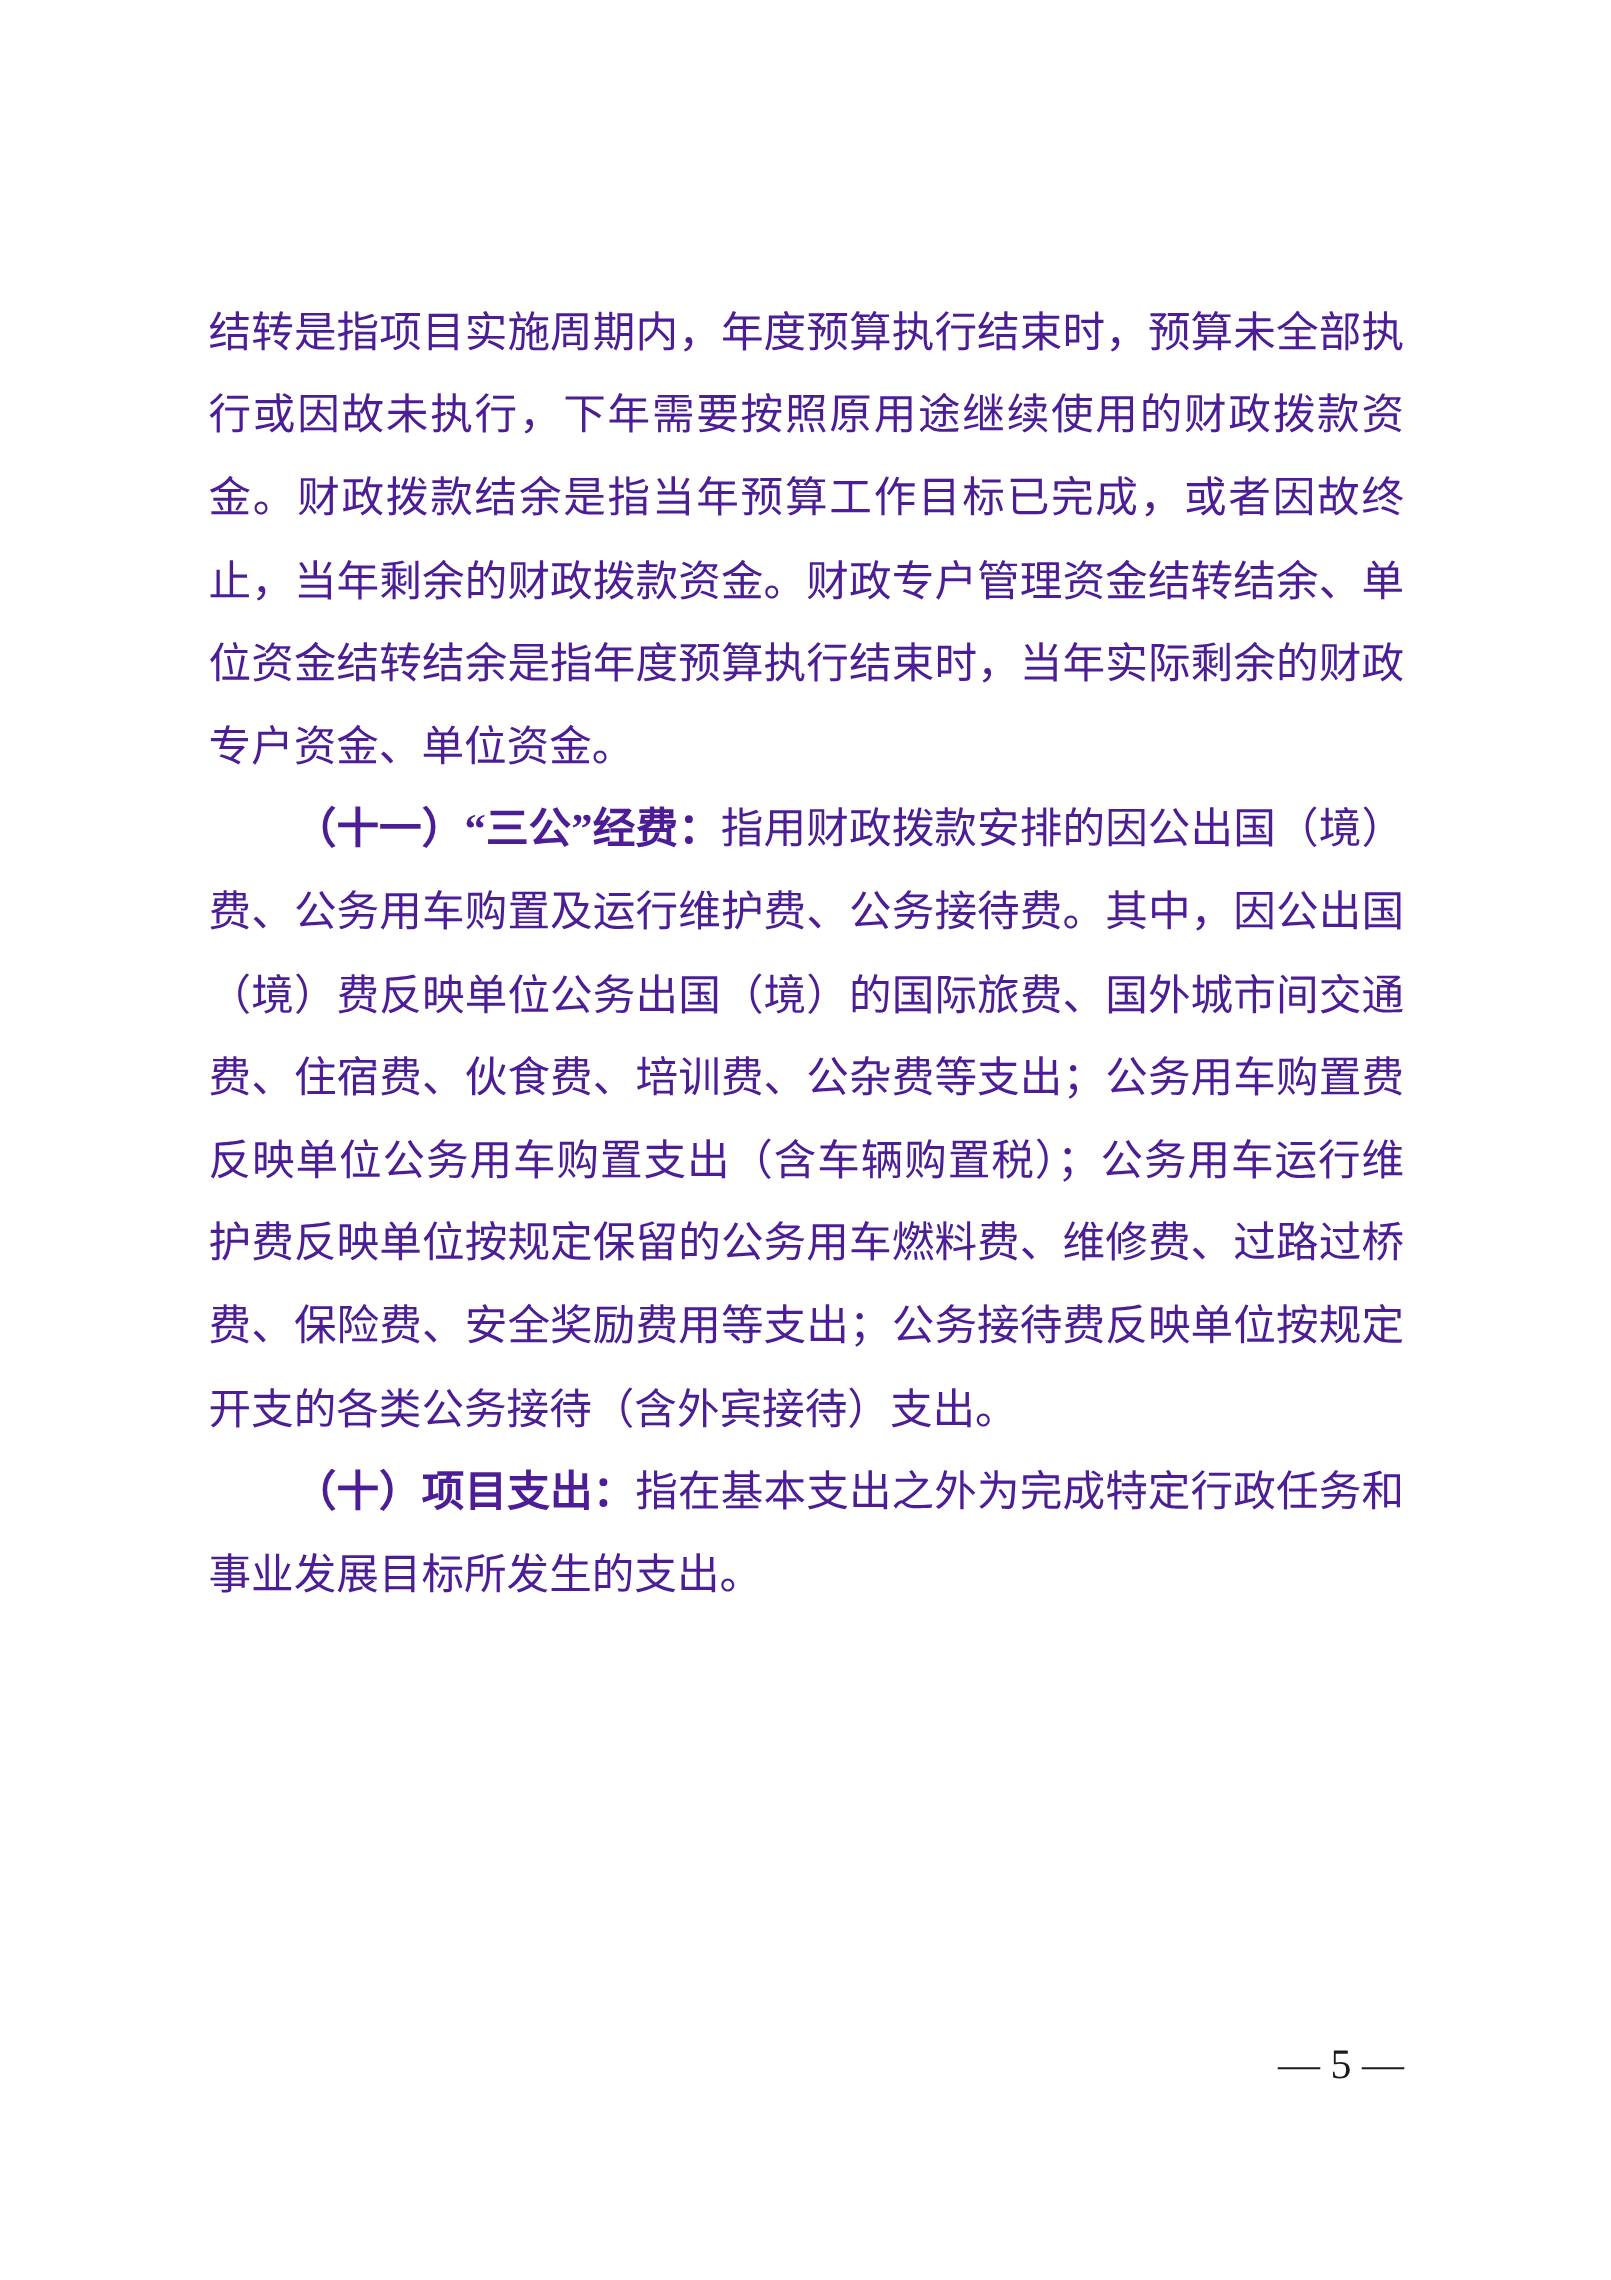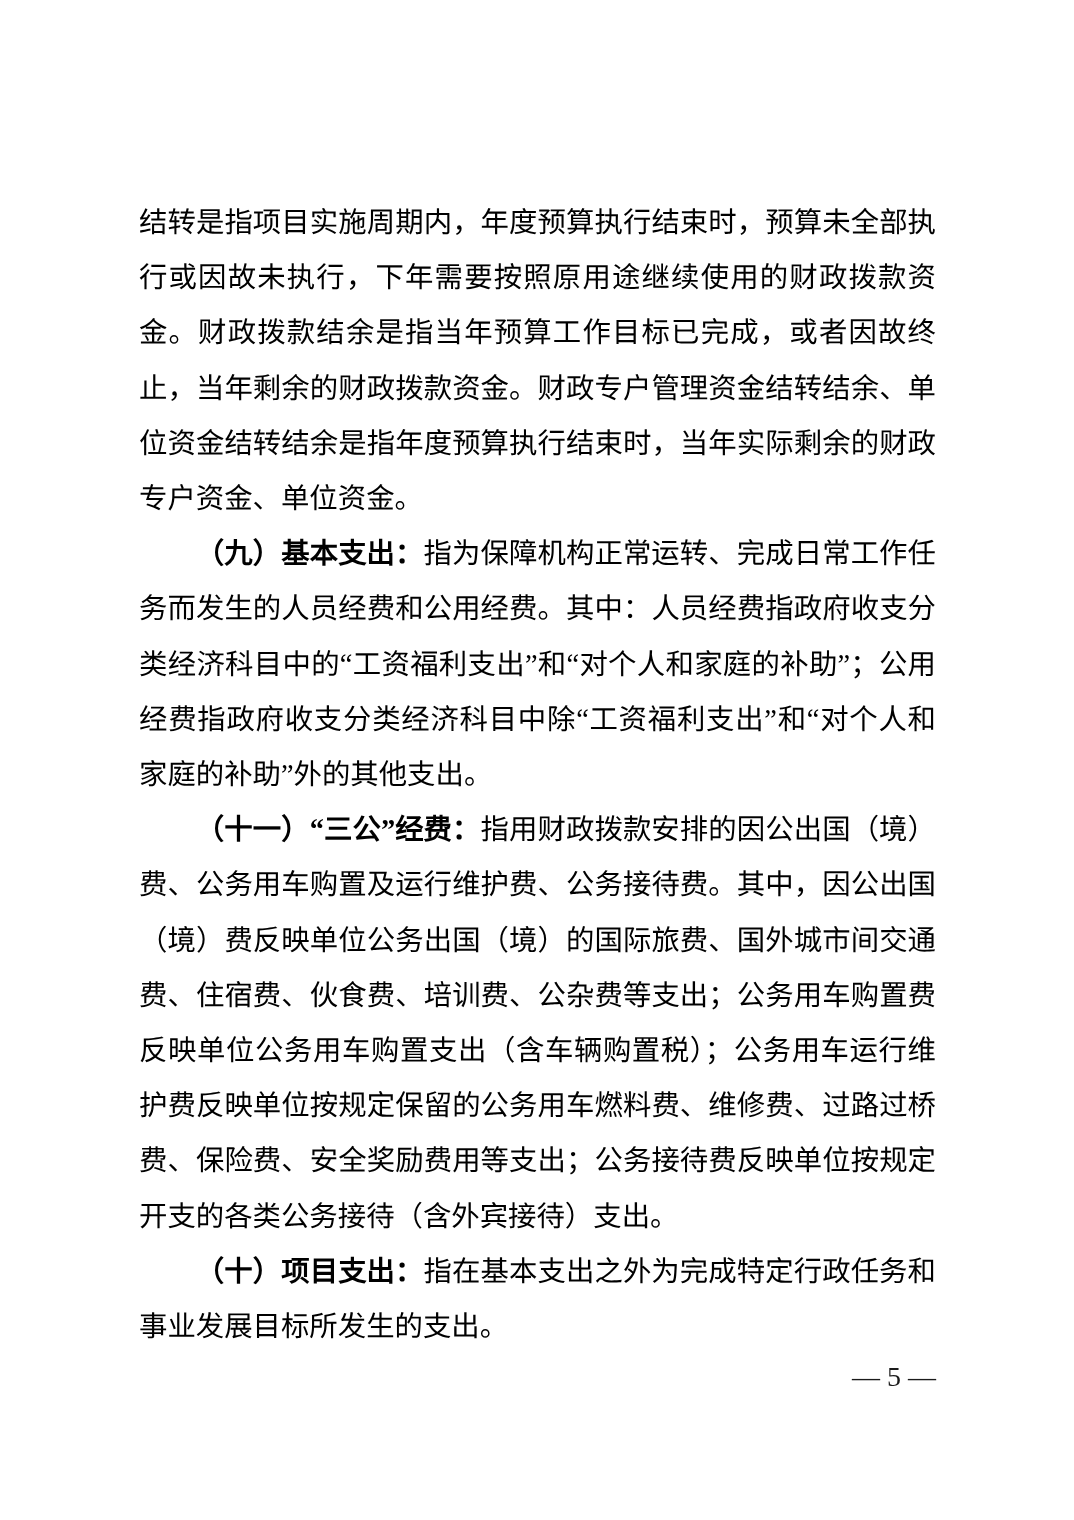--- a/index.html
+++ b/index.html
@@ -25,21 +25,21 @@
   .content p {
     margin: 0;
     padding: 0;
     font-size: 28.4px;
     line-height: 55.2px;
     text-align: justify;
     text-justify: inter-ideograph;
     text-align-last: left;
     letter-spacing: 0;
     word-break: break-all;
-    color: #000000;
+    color: #4c1d95;
   }
   .content p.indented {
     text-indent: 2em;
   }
   .para-lead {
     font-weight: bold;
   }
   .para-body {
     font-weight: normal;
   }
@@ -58,23 +58,20 @@
 <body>
 
 <div class="page">
 
   <div class="content">
 
     <p>
       <span class="para-lead"></span><span class="para-body">结转是指项目实施周期内，年度预算执行结束时，预算未全部执行或因故未执行，下年需要按照原用途继续使用的财政拨款资金。财政拨款结余是指当年预算工作目标已完成，或者因故终止，当年剩余的财政拨款资金。财政专户管理资金结转结余、单位资金结转结余是指年度预算执行结束时，当年实际剩余的财政专户资金、单位资金。</span>
     </p>
 
-    <p class="indented">
-      <span class="para-lead">（九）基本支出：</span><span class="para-body">指为保障机构正常运转、完成日常工作任务而发生的人员经费和公用经费。其中：人员经费指政府收支分类经济科目中的“工资福利支出”和“对个人和家庭的补助”；公用经费指政府收支分类经济科目中除“工资福利支出”和“对个人和家庭的补助”外的其他支出。</span>
-    </p>
 
     <p class="indented">
       <span class="para-lead">（十一）“三公”经费：</span><span class="para-body">指用财政拨款安排的因公出国（境）费、公务用车购置及运行维护费、公务接待费。其中，因公出国（境）费反映单位公务出国（境）的国际旅费、国外城市间交通费、住宿费、伙食费、培训费、公杂费等支出；公务用车购置费反映单位公务用车购置支出（含车辆购置税）；公务用车运行维护费反映单位按规定保留的公务用车燃料费、维修费、过路过桥费、保险费、安全奖励费用等支出；公务接待费反映单位按规定开支的各类公务接待（含外宾接待）支出。</span>
     </p>
 
     <p class="indented">
       <span class="para-lead">（十）项目支出：</span><span class="para-body">指在基本支出之外为完成特定行政任务和事业发展目标所发生的支出。</span>
     </p>
 
   </div>

